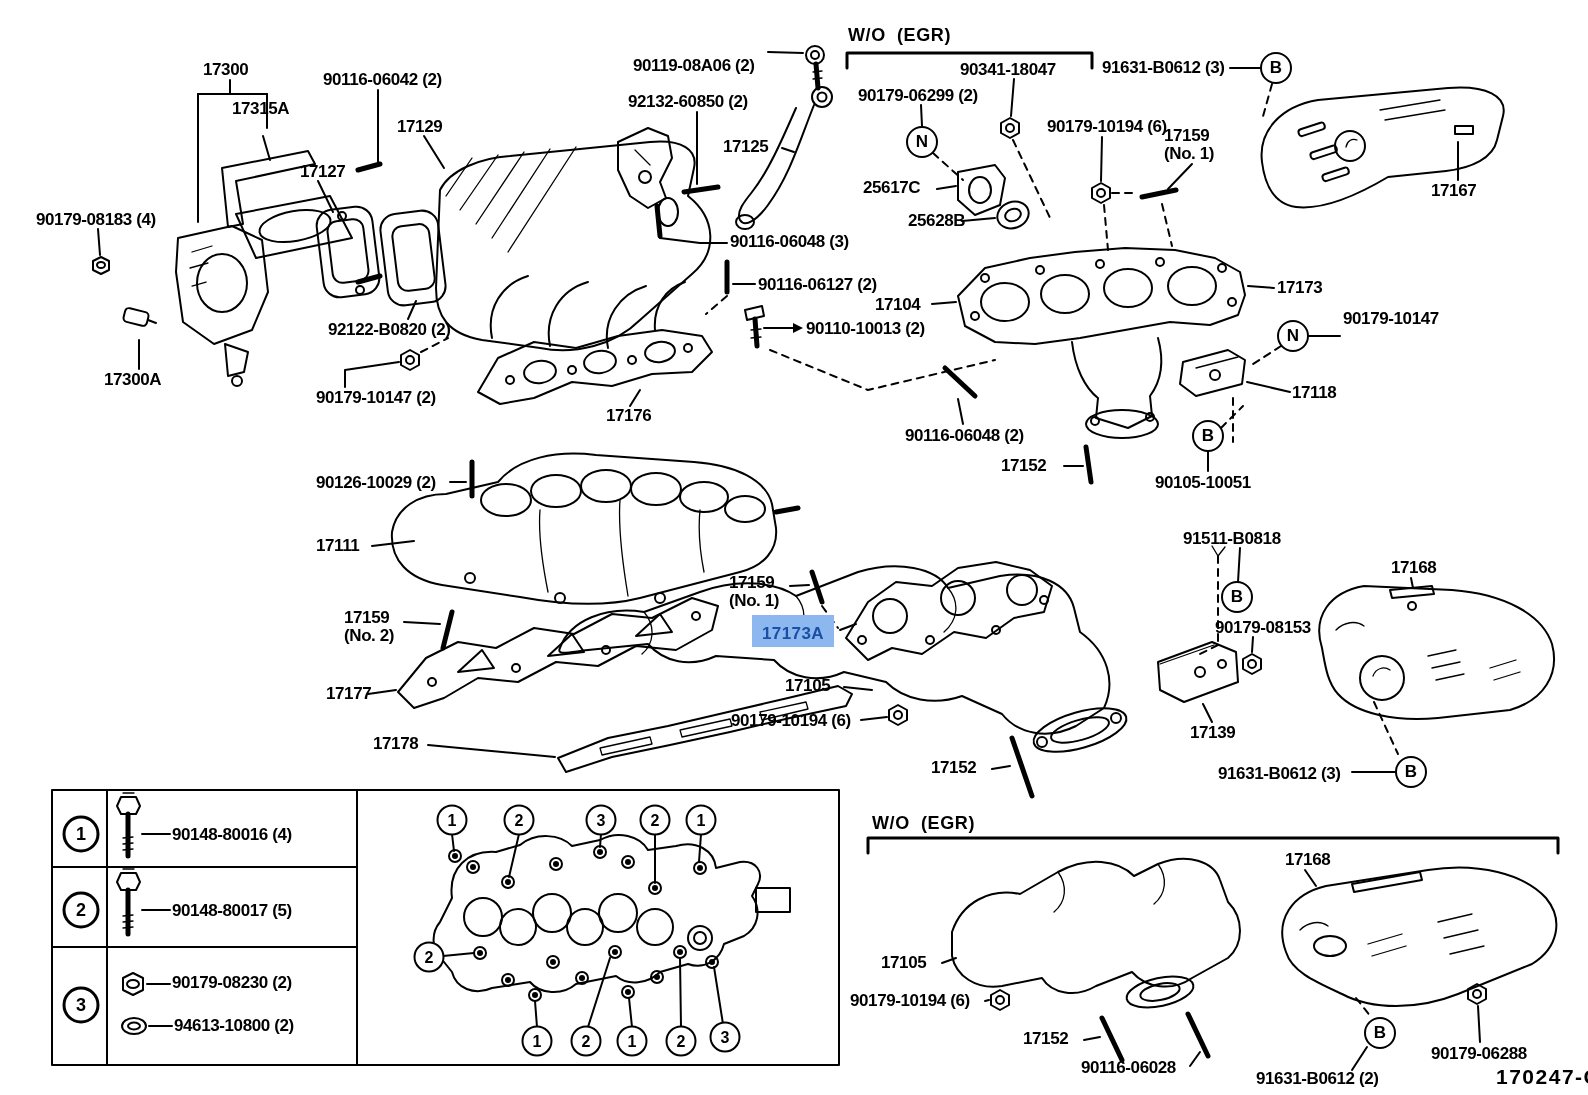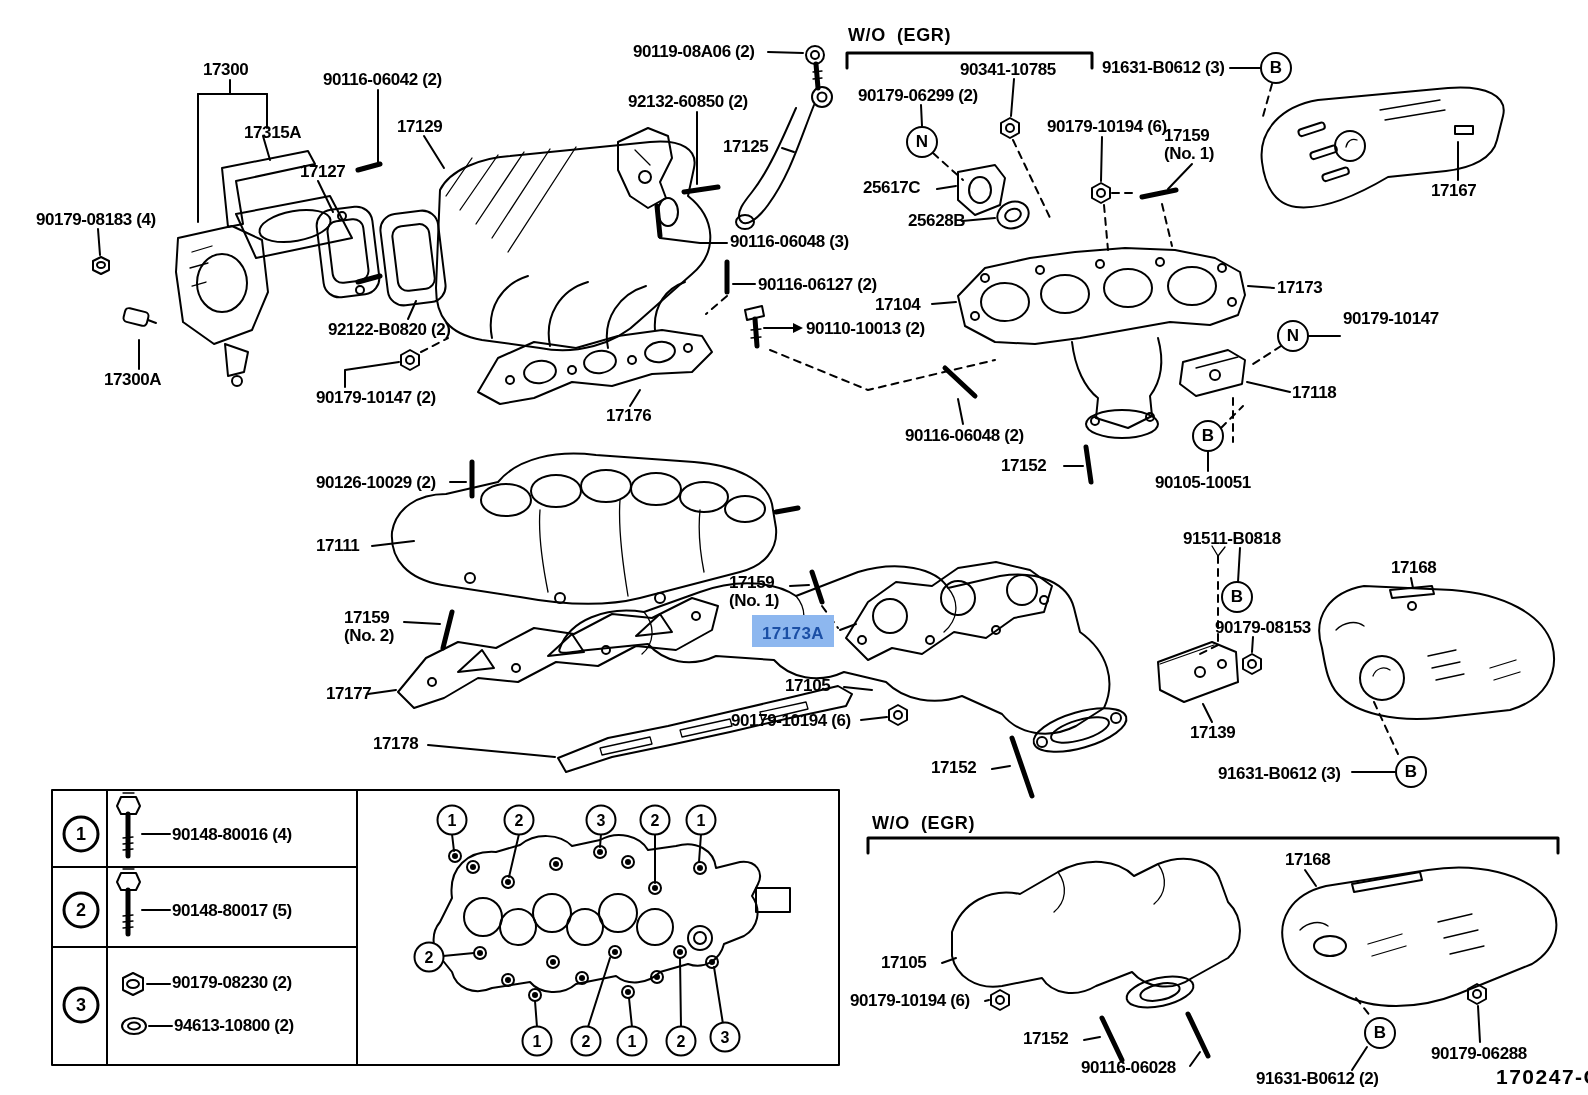--- a/index.html
+++ b/index.html
@@ -509,39 +509,39 @@
     <path d="M1477,984 L1486,989 L1486,999 L1477,1004 L1468,999 L1468,989 Z"></path>
     <circle cx="1477" cy="994" r="4"></circle>
     <line x1="1480" y1="1042" x2="1478" y2="1006"></line>
   </g>
 
 </svg>
 
 <div id="labels-layer">
       <div class="plabel" style="left: 203px; top: 61px;">17300</div>
       <div class="plabel" style="left: 323px; top: 71px;">90116-06042 (2)</div>
-      <div class="plabel" style="left: 232px; top: 124px; margin-left: 12px;">17315A</div>
+      <div class="plabel" style="left: 232px; top: 100px;">17315A</div>
       <div class="plabel" style="left: 397px; top: 118px;">17129</div>
       <div class="plabel" style="left: 300px; top: 163px;">17127</div>
       <div class="plabel" style="left: 36px; top: 211px;">90179-08183 (4)</div>
       <div class="plabel" style="left: 104px; top: 371px;">17300A</div>
       <div class="plabel" style="left: 328px; top: 321px;">92122-B0820 (2)</div>
       <div class="plabel" style="left: 316px; top: 389px;">90179-10147 (2)</div>
       <div class="plabel" style="left: 316px; top: 474px;">90126-10029 (2)</div>
       <div class="plabel" style="left: 316px; top: 537px;">17111</div>
-      <div class="plabel" style="left: 633px; top: 43px; text-align: right;">90119-08A06 (2)</div>
+      <div class="plabel" style="left: 633px; top: 57px; text-align: right;">90119-08A06 (2)</div>
       <div class="plabel" style="left: 628px; top: 93px;">92132-60850 (2)</div>
       <div class="plabel" style="left: 723px; top: 138px;">17125</div>
       <div class="plabel" style="left: 730px; top: 233px;">90116-06048 (3)</div>
       <div class="plabel" style="left: 758px; top: 276px;">90116-06127 (2)</div>
       <div class="plabel" style="left: 875px; top: 296px;">17104</div>
       <div class="plabel" style="left: 806px; top: 320px;">90110-10013 (2)</div>
       <div class="plabel" style="left: 606px; top: 407px;">17176</div>
       <div class="plabel hdr" style="left: 848px; top: 26px;">W/O  (EGR)</div>
-      <div class="plabel" style="left: 960px; top: 61px;">90341-10785</div>
+      <div class="plabel" style="left: 960px; top: 61px;">90341-18047</div>
       <div class="plabel" style="left: 858px; top: 87px;">90179-06299 (2)</div>
       <div class="plabel" style="left: 1102px; top: 59px;">91631-B0612 (3)</div>
       <div class="plabel" style="left: 1047px; top: 118px;">90179-10194 (6)</div>
       <div class="plabel" style="left: 1164px; top: 127px;">17159
 (No. 1)</div>
       <div class="plabel" style="left: 1431px; top: 182px;">17167</div>
       <div class="plabel" style="left: 863px; top: 179px;">25617C</div>
       <div class="plabel" style="left: 888px; top: 212px; margin-left: 20px;">25628B</div>
       <div class="plabel" style="left: 1277px; top: 279px;">17173</div>
       <div class="plabel" style="left: 1343px; top: 310px;">90179-10147</div>

